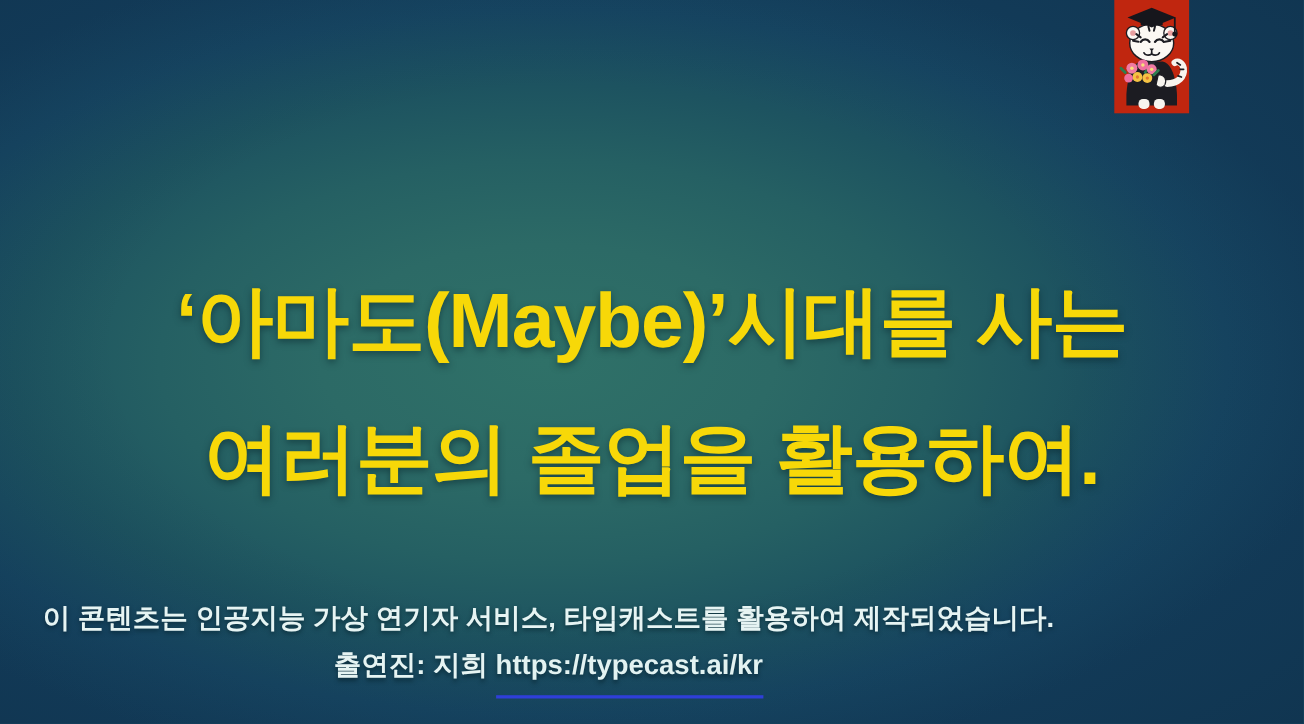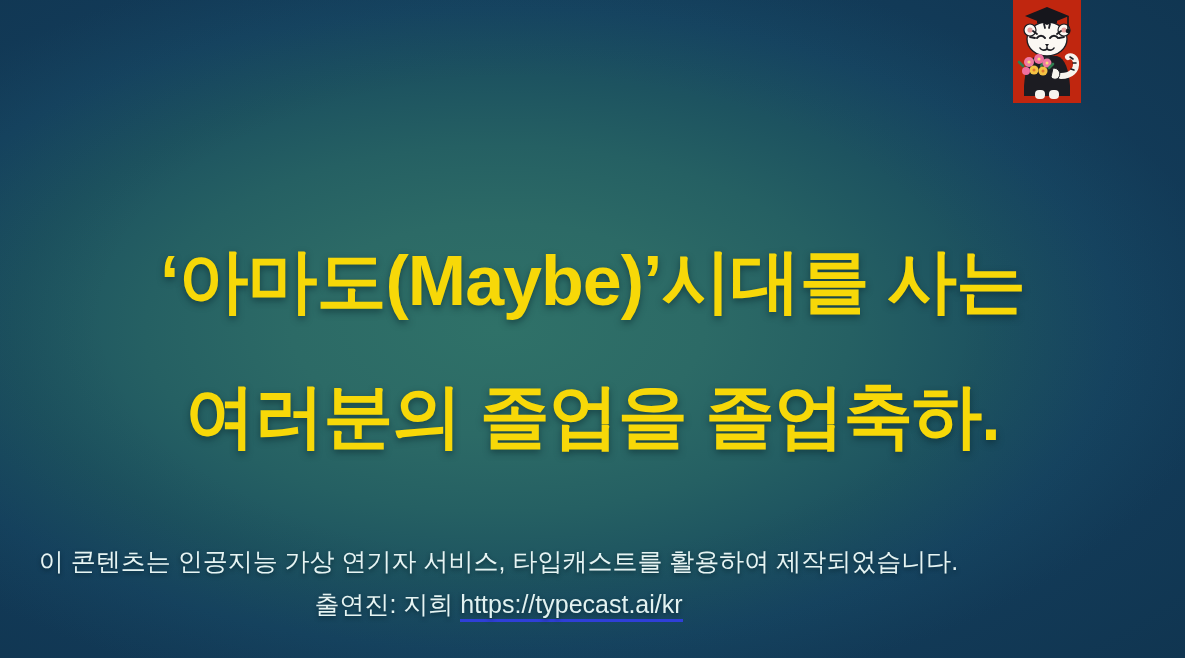--- a/index.html
+++ b/index.html
@@ -47,42 +47,42 @@
     left: 0;
     width: 1185px;
     text-align: center;
     color: #f7d808;
     font-weight: 700;
     font-size: 70px;
     letter-spacing: -1px;
     text-shadow: 0 3px 7px rgba(6,32,40,0.5);
     white-space: pre;
   }
-  .headline.l1 { top: 235px; }
+  .headline.l1 { top: 245px; }
   .headline.l2 { top: 370px; }
 
   
   .footer {
     position: absolute;
     left: 0;
     width: 997px;
     text-align: center;
     color: #e6f4f3;
     font-size: 25px;
-    font-weight: 400;
+    font-weight: 700;
     text-shadow: 0 2px 4px rgba(4,26,36,0.6);
     white-space: pre;
   }
   .footer.f1 { top: 545px; }
   .footer.f2 { top: 588px; }
   .footer .url {
     color: #e2f2f1;
     text-decoration: none;
     border-bottom: 3px solid #2f3fd8;
-    padding-bottom: 1px;
+    padding-bottom: 13px;
     margin-top: 32px;
   }
 
   
   #logo-badge {
     position: absolute;
     top: 0;
     left: 1013px;
     width: 68px;
     height: 103px;
@@ -94,21 +94,21 @@
 </head>
 <body>
 
 <div id="slide">
 
   <div id="vignette"></div>
 
 
   <div class="headline l1">‘아마도(Maybe)’시대를 사는</div>
 
-  <div class="headline l2">여러분의 졸업을 졸업축하.</div>
+  <div class="headline l2">여러분의 졸업을 활용하여.</div>
 
   <div class="footer f1">이 콘텐츠는 인공지능 가상 연기자 서비스, 타입캐스트를 활용하여 제작되었습니다.</div>
 
   <div class="footer f2"><span>출연진: 지희 </span><a class="url" href="#">https://typecast.ai/kr</a></div>
 
   <div id="logo-badge">
     <svg width="68" height="103" viewBox="0 0 68 103">
 
       <path d="M24 56 C16 58 12 70 11 86 L11 96 L57 96 L57 86 C56 70 52 58 44 56 Z" fill="#1c1c22"></path>
 

